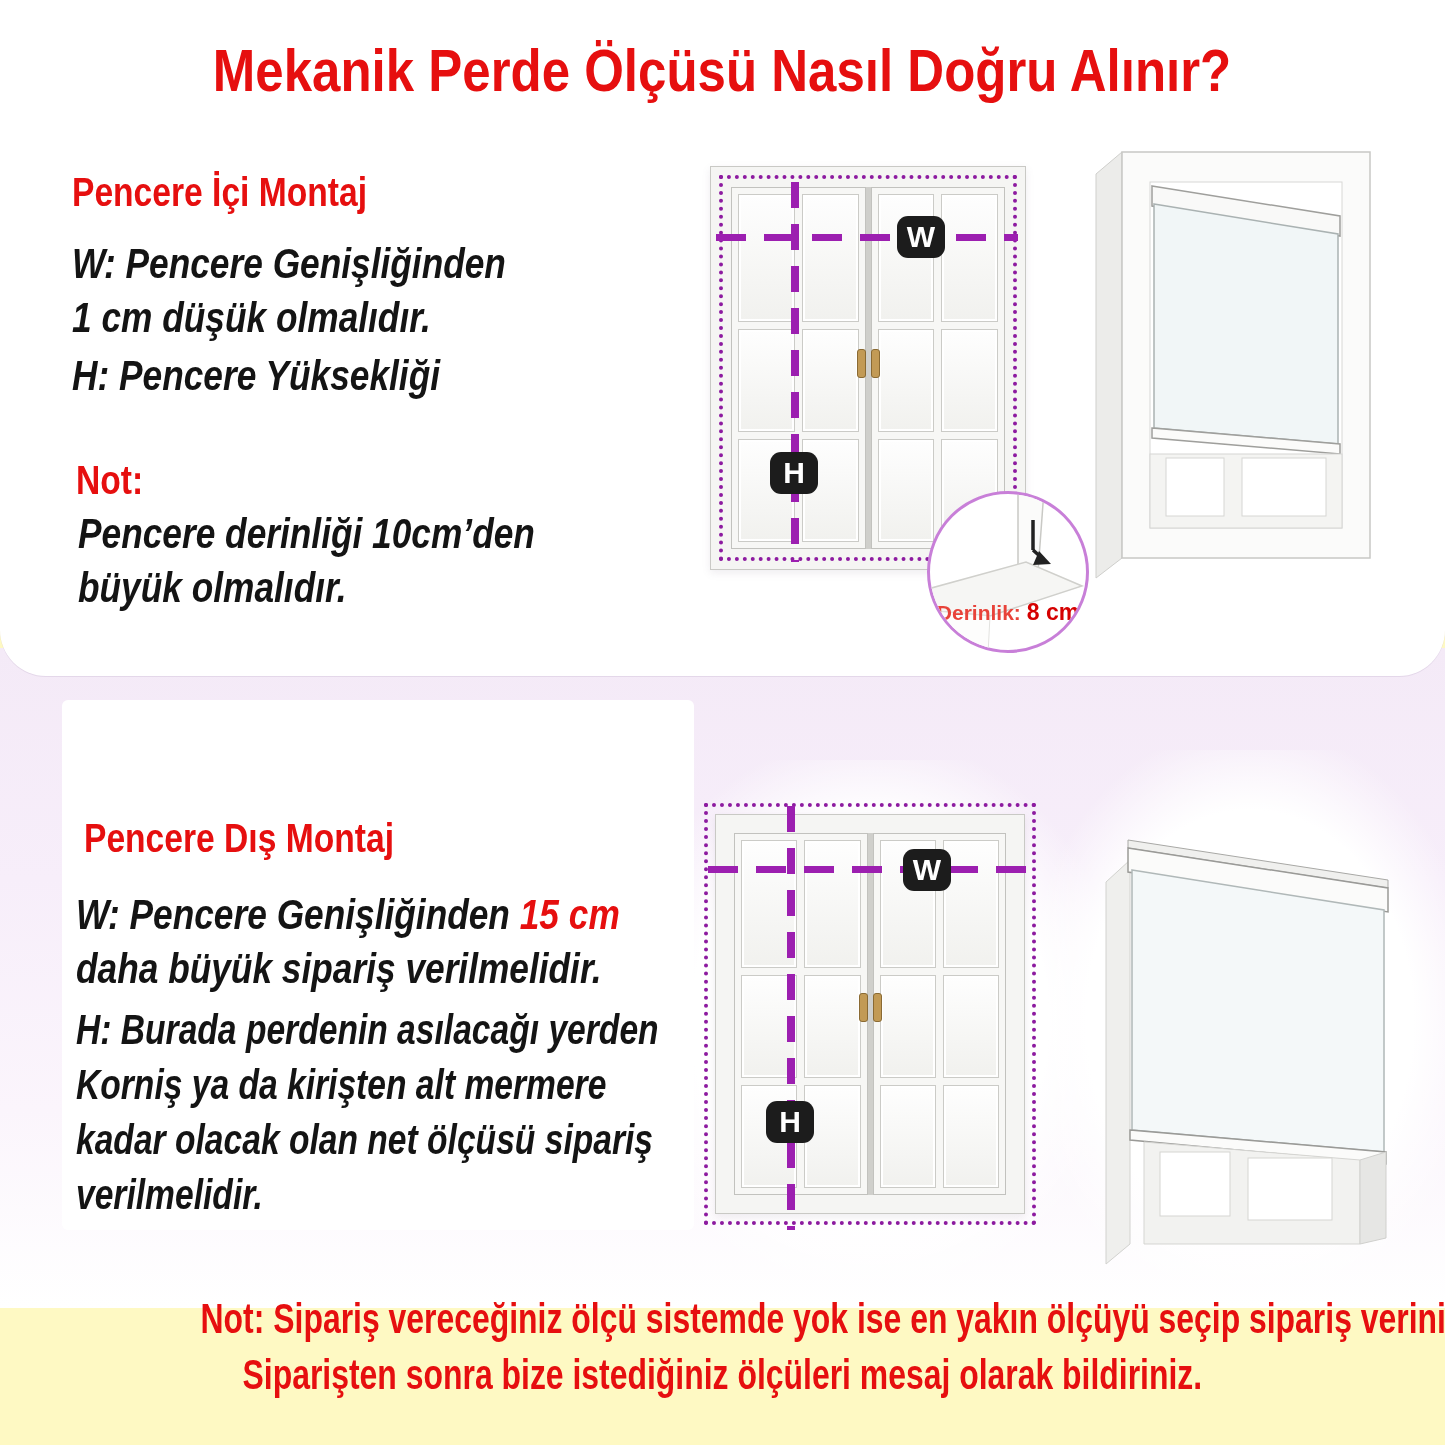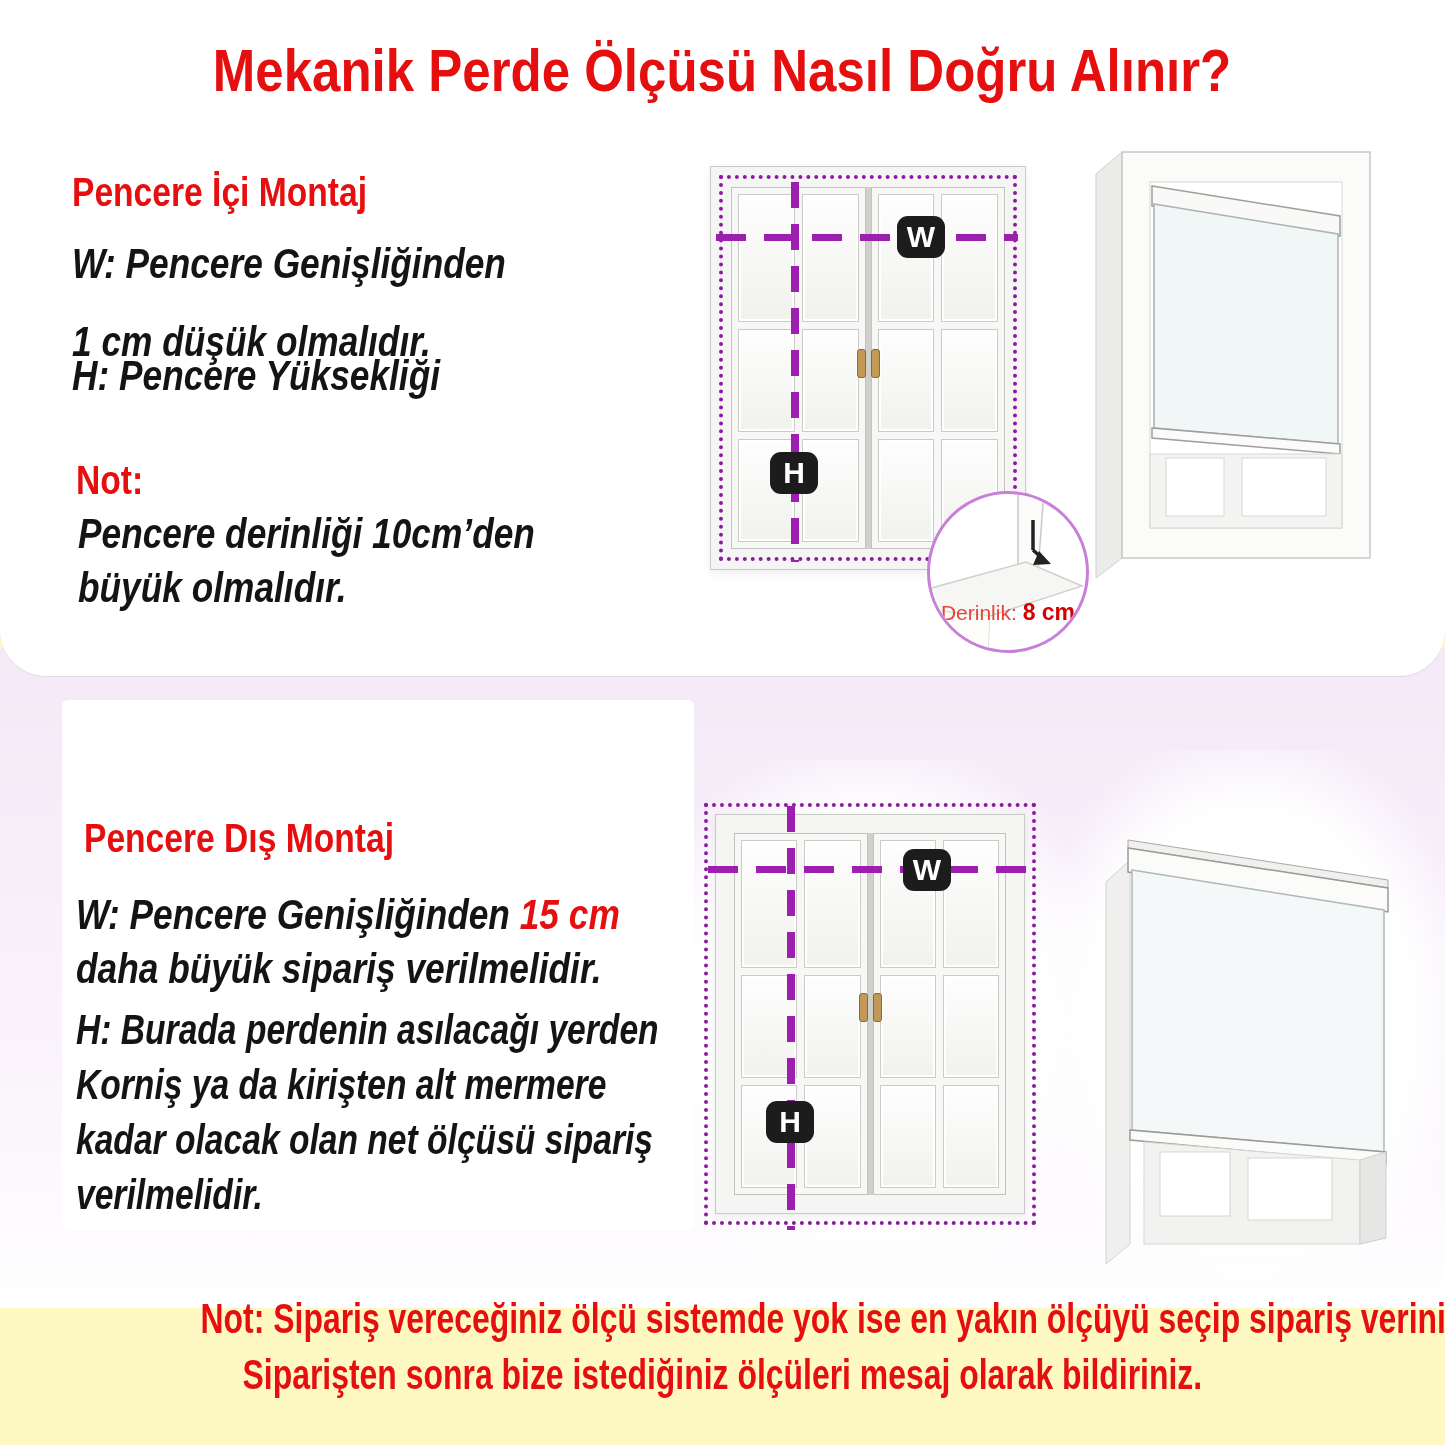--- a/index.html
+++ b/index.html
@@ -36,21 +36,21 @@
   .handle{position:absolute;width:7px;height:27px;background:#c29a55;border:1px solid #8a6a33;border-radius:3px;}
 
   .dash-h{position:absolute;height:7px;background:repeating-linear-gradient(90deg,#9c1fb0 0 30px,transparent 30px 48px);}
   .dash-v{position:absolute;width:8px;background:repeating-linear-gradient(180deg,#9c1fb0 0 26px,transparent 26px 42px);}
   .badge{position:absolute;width:48px;height:42px;background:#1c1c1c;border-radius:11px;color:#ffffff;
          font-weight:bold;font-size:30px;display:flex;align-items:center;justify-content:center;z-index:6;}
 
   .depth-circle{position:absolute;left:927px;top:491px;width:156px;height:156px;border-radius:50%;
         border:3px solid #c87fd8;background:#ffffff;overflow:hidden;z-index:7;}
   .depth-caption{position:absolute;bottom:24px;left:0;width:100%;text-align:center;font-size:21px;white-space:nowrap;}
-  .depth-caption .lbl{color:#e8433a;}
+  .depth-caption .lbl{color:#e8433a;font-weight:bold;}
   .depth-caption .val{color:#d50000;font-weight:bold;font-size:23px;}
 
   .blind{position:absolute;}
 </style>
 </head>
 <body>
 
 <div class="page">
 
   <div class="band"></div>
@@ -62,21 +62,21 @@
   <div class="txt title center-line" style="top:36px;">
     <span class="cond-c">Mekanik Perde Ölçüsü Nasıl Doğru Alınır?</span>
   </div>
 
   <div class="txt heading" style="left:72px;top:170px;">
     <span class="cond">Pencere İçi Montaj</span>
   </div>
   <div class="txt body" style="left:72px;top:240px;">
     <span class="cond">W: Pencere Genişliğinden</span>
   </div>
-  <div class="txt body" style="left:72px;top:294px;margin-top:24px;">
+  <div class="txt body" style="left:72px;top:294px;">
     <span class="cond">1 cm düşük olmalıdır.</span>
   </div>
   <div class="txt body" style="left:72px;top:352px;text-align:right;">
     <span class="cond">H: Pencere Yüksekliği</span>
   </div>
   <div class="txt heading" style="left:76px;top:458px;">
     <span class="cond">Not:</span>
   </div>
   <div class="txt body" style="left:78px;top:510px;">
     <span class="cond">Pencere derinliği 10cm’den</span>

